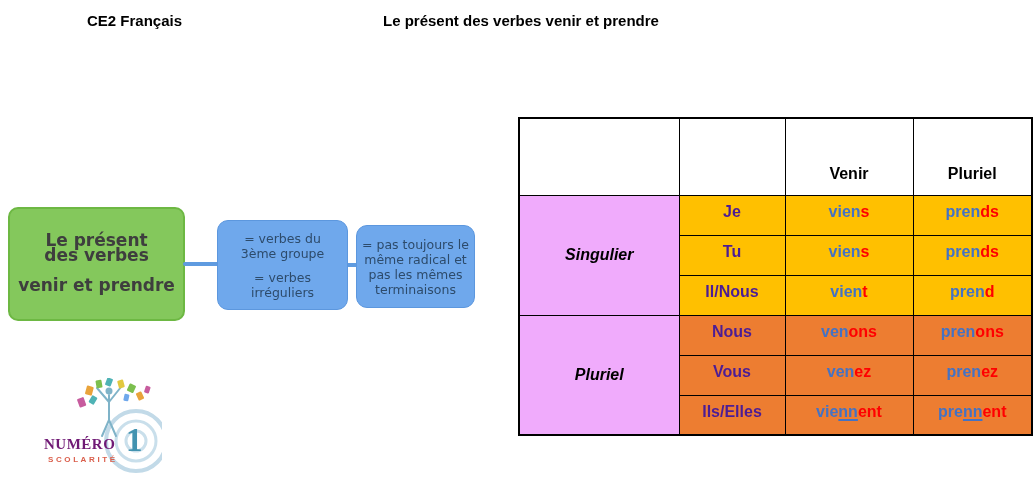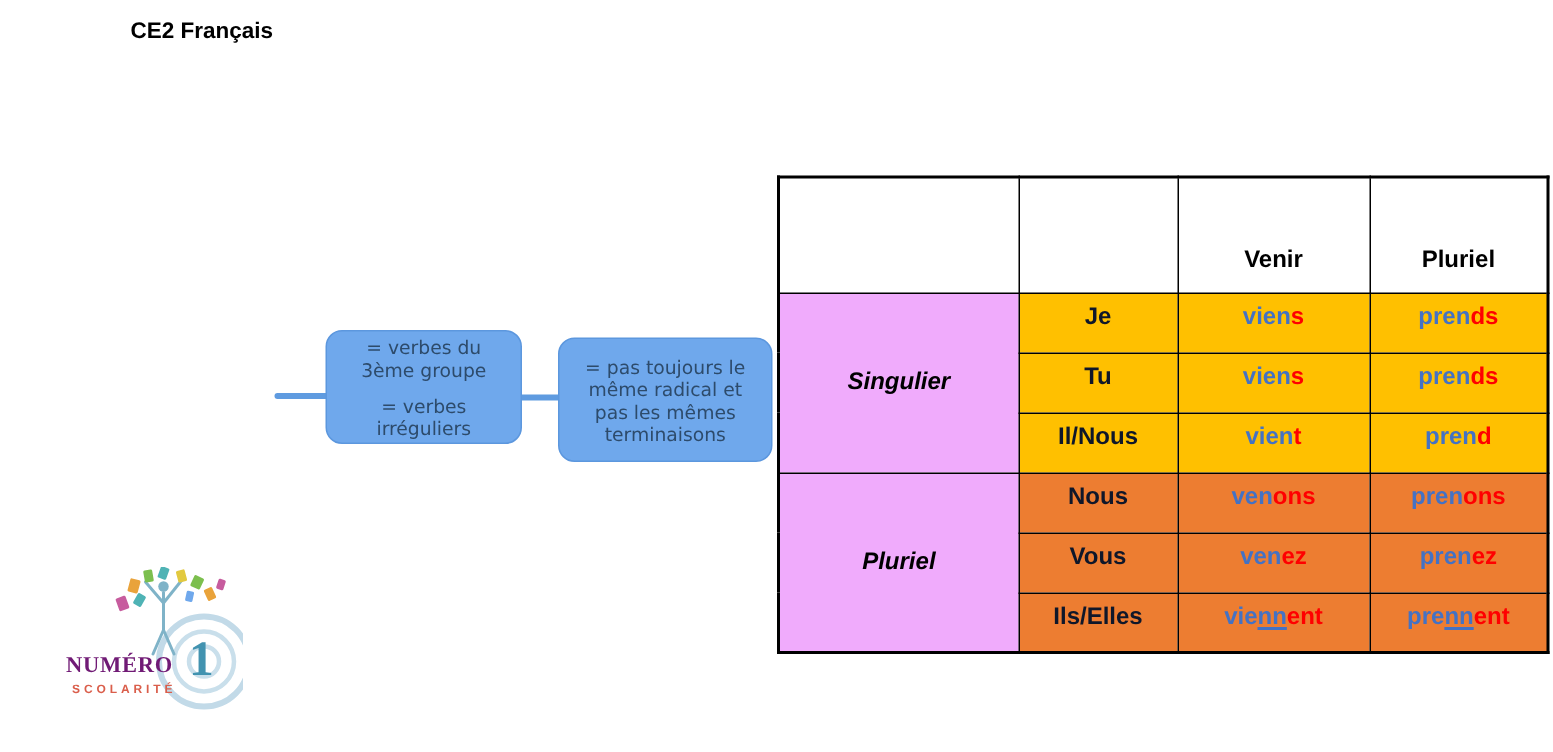--- a/index.html
+++ b/index.html
@@ -24,40 +24,40 @@
   #main-topic .t2{font-size:17px;line-height:15px;}
   #main-topic .t3{font-size:17px;margin-top:12px;}
   .connector{position:absolute;height:4px;background:#5f9be0;border-radius:2px;}
   #conn-1{left:183px;top:262px;width:36px;}
   #conn-2{left:345px;top:263px;width:29px;}
   .note{
     position:absolute;background:var(--note-blue);border:1px solid #5c97de;border-radius:11px;
     box-sizing:border-box;display:flex;flex-direction:column;align-items:center;justify-content:center;
     color:#2d4b6b;font-family:"DejaVu Sans",sans-serif;font-size:12.5px;line-height:15px;text-align:center;
   }
-  #note-group{left:217px;top:220px;width:131px;height:76px;}
+  #note-group{left:217px;top:220px;width:131px;height:90px;}
   #note-group .para+.para{margin-top:9px;}
-  #note-radical{left:372px;top:225px;width:143px;height:83px;}
+  #note-radical{left:356px;top:225px;width:119px;height:83px;}
 
   
   #conj-table{
     position:absolute;left:518px;top:117px;width:513px;
     border-collapse:collapse;table-layout:fixed;
     border:2px solid #000;
   }
   #conj-table td{border:1px solid #000;text-align:center;overflow:hidden;}
   #conj-table tr.hrow{height:77px;}
   #conj-table tr.brow{height:40px;}
   td.vhead{font-size:16px;font-weight:bold;color:#000;vertical-align:bottom;padding-bottom:12px;background:#fff;margin-left:22px;}
   td.corner{background:#fff;}
   td.group-label{
     background:#f0abfc;font-size:16px;font-weight:bold;font-style:italic;color:#000;
     vertical-align:middle;border-top:4px double #000;
   }
-  td.pronoun{font-size:16px;font-weight:bold;color:#0f172a;vertical-align:top;padding-top:7px;}
+  td.pronoun{font-size:16px;font-weight:bold;color:#4c1d95;vertical-align:top;padding-top:7px;}
   td.conj{font-size:16px;font-weight:bold;vertical-align:top;padding-top:7px;}
   tr.sing td.cell{background:var(--singulier-bg);}
   tr.plur td.cell{background:var(--pluriel-bg);}
   .stem,.nn{color:var(--stem-blue);}
   .nn{text-decoration:underline;text-decoration-thickness:2px;text-underline-offset:2px;margin-top:16px;}
   .ending{color:var(--ending-red);}
 
   
   #logo{position:absolute;left:40px;top:378px;width:122px;height:112px;}
   #logo svg{position:absolute;left:0;top:0;}
@@ -73,21 +73,27 @@
     position:absolute;left:8px;top:77px;font-family:"Liberation Sans",sans-serif;font-weight:bold;
     font-size:8px;letter-spacing:2.6px;color:#da5e4b;white-space:nowrap;text-align:center;
   }
 </style>
 </head>
 <body>
 
 <div id="canvas">
 
   <div id="hdr-course" class="hdr">CE2 Français</div>
+  <div id="hdr-title" class="hdr">Le présent des verbes venir et prendre</div>
 
+  <div id="main-topic">
+    <div class="t1">Le présent</div>
+    <div class="t2">des verbes</div>
+    <div class="t3">venir et prendre</div>
+  </div>
   <div id="conn-1" class="connector"></div>
   <div id="conn-2" class="connector"></div>
 
   <div id="note-group" class="note">
     <div class="para">
       <div>= verbes du</div>
       <div>3ème groupe</div>
     </div>
     <div class="para">
       <div>= verbes</div>

